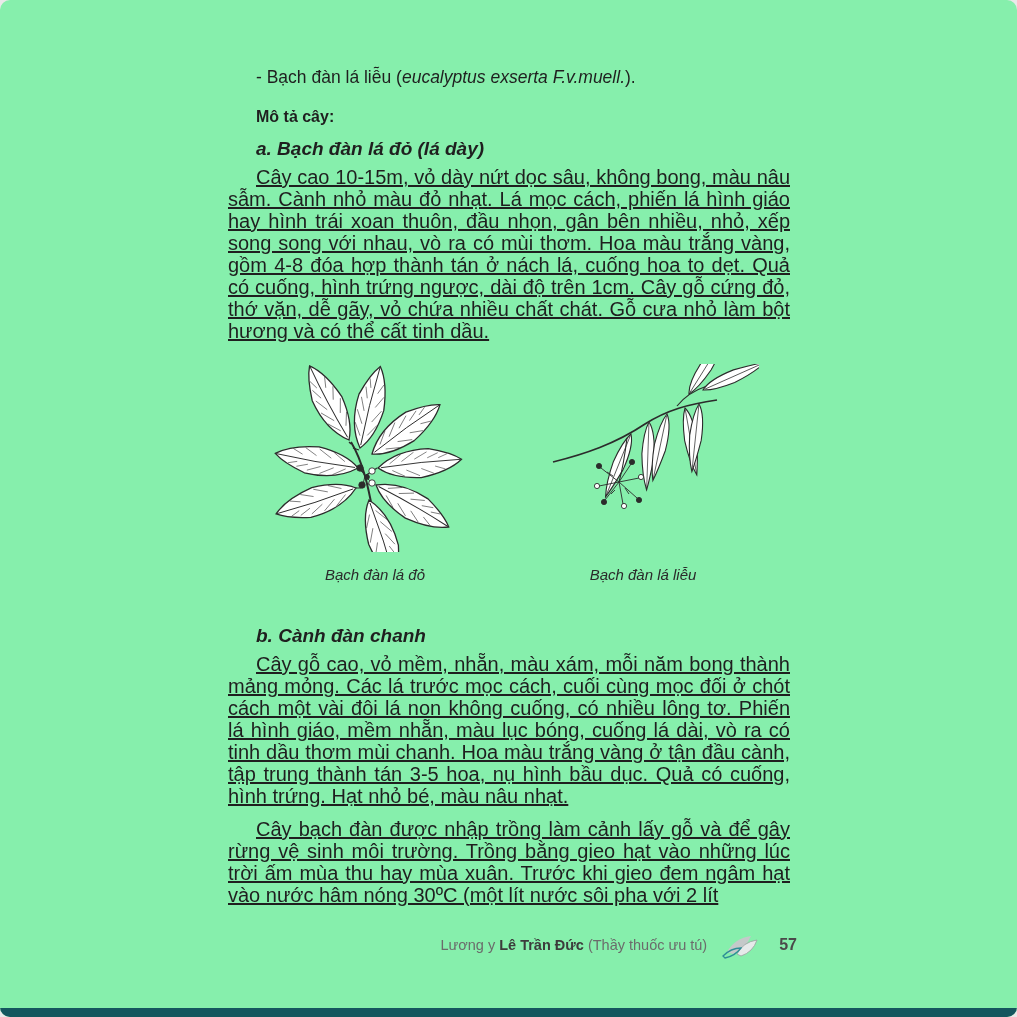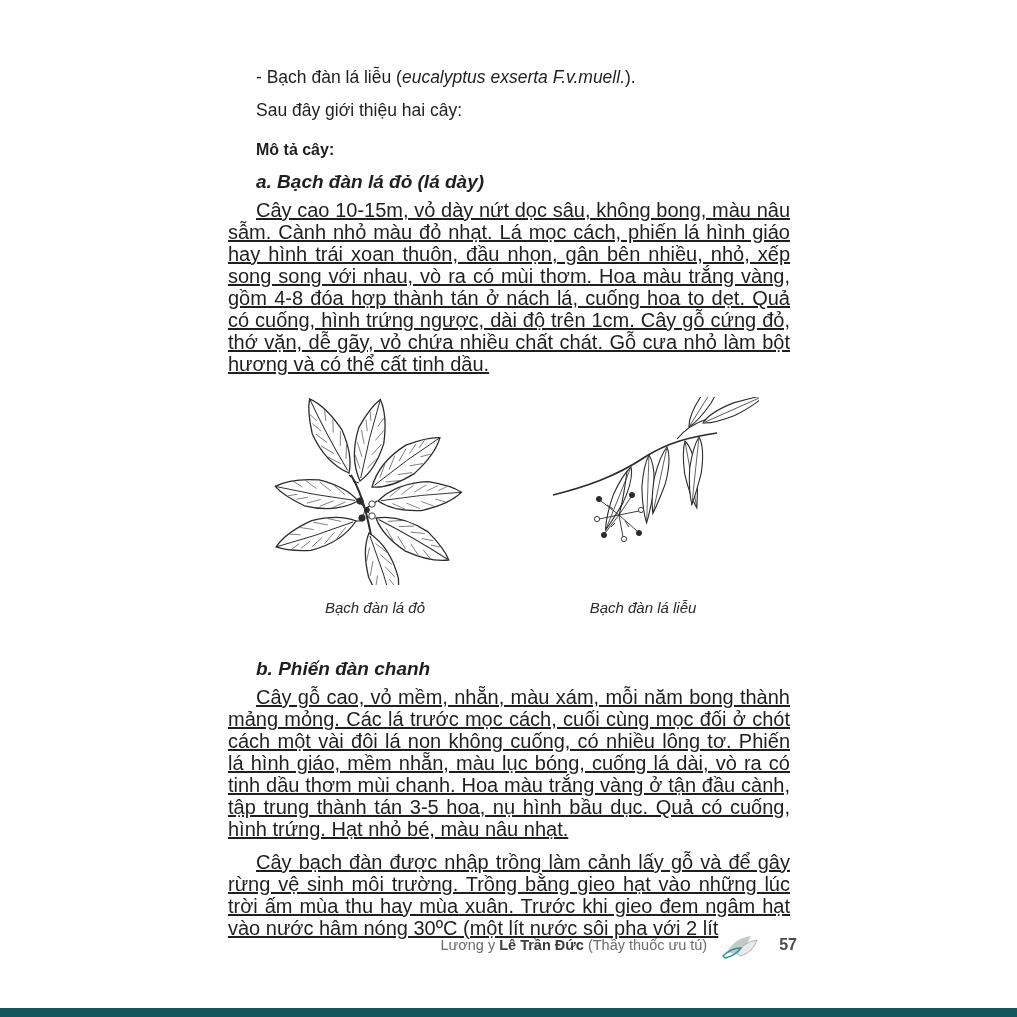--- a/index.html
+++ b/index.html
@@ -4,23 +4,24 @@
 <style>
   html,body{margin:0;padding:0;}
   body{
     width:1017px;height:1017px;
     background:#e9e9e9;
     font-family:"Liberation Sans", sans-serif;
   }
   .page{
     position:relative;
     width:1017px;height:1017px;
-    background:#ffffff;
+    background:#86efac;
     overflow:hidden;
     color:#1f1f1f;
+    border-radius:10px;
   }
   .col{
     position:absolute;
     left:228px;top:64px;
     width:562px;
   }
   .line{
     margin:0 0 7px 0;
     font-size:17.5px;
     line-height:26px;
@@ -97,21 +98,20 @@
 </head>
 <body>
 
 <div class="page">
 
   <div class="col">
 
     <p class="line"><span>- Bạch đàn lá liễu (</span><i>eucalyptus exserta F.v.muell.</i><span>).</span></p>
 
 
-    <p class="line">Sau đây giới thiệu hai cây:</p>
 
     <p class="heading">Mô tả cây:</p>
 
     <p class="subheading">a. Bạch đàn lá đỏ (lá dày)</p>
 
     <p class="para">Cây cao 10-15m, vỏ dày nứt dọc sâu, không bong, màu nâu sẫm. Cành nhỏ màu đỏ nhạt. Lá mọc cách, phiến lá hình giáo hay hình trái xoan thuôn, đầu nhọn, gân bên nhiều, nhỏ, xếp song song với nhau, vò ra có mùi thơm. Hoa màu trắng vàng, gồm 4-8 đóa hợp thành tán ở nách lá, cuống hoa to dẹt. Quả có cuống, hình trứng ngược, dài độ trên 1cm. Cây gỗ cứng đỏ, thớ vặn, dễ gãy, vỏ chứa nhiều chất chát. Gỗ cưa nhỏ làm bột hương và có thể cất tinh dầu.</p>
 
     <div class="figures">
 
       <figure>
@@ -173,21 +173,21 @@
             <circle cx="114" cy="113" r="2.6" fill="#ffffff"></circle>
             <circle cx="105" cy="98" r="2.6" fill="#2b2b2b"></circle>
             <path d="M86 112 L80 108 M98 124 L102 130 M88 126 L84 130"></path>
           </g>
         </svg>
         <figcaption class="cap">Bạch đàn lá liễu</figcaption>
       </figure>
 
     </div>
 
-    <p class="subheading sectionB">b. Phiến đàn chanh</p>
+    <p class="subheading sectionB">b. Cành đàn chanh</p>
 
     <p class="para">Cây gỗ cao, vỏ mềm, nhẵn, màu xám, mỗi năm bong thành mảng mỏng. Các lá trước mọc cách, cuối cùng mọc đối ở chót cách một vài đôi lá non không cuống, có nhiều lông tơ. Phiến lá hình giáo, mềm nhẵn, màu lục bóng, cuống lá dài, vò ra có tinh dầu thơm mùi chanh. Hoa màu trắng vàng ở tận đầu cành, tập trung thành tán 3-5 hoa, nụ hình bầu dục. Quả có cuống, hình trứng. Hạt nhỏ bé, màu nâu nhạt.</p>
 
     <p class="para">Cây bạch đàn được nhập trồng làm cảnh lấy gỗ và để gây rừng vệ sinh môi trường. Trồng bằng gieo hạt vào những lúc trời ấm mùa thu hay mùa xuân. Trước khi gieo đem ngâm hạt vào nước hâm nóng 30ºC (một lít nước sôi pha với 2 lít</p>
 
   </div>
 
   <div class="footer">
     <span class="credit"><span>Lương y </span><b>Lê Trần Đức</b><span> (Thầy thuốc ưu tú)</span></span>
     <svg width="40" height="30" viewBox="0 0 40 30">

